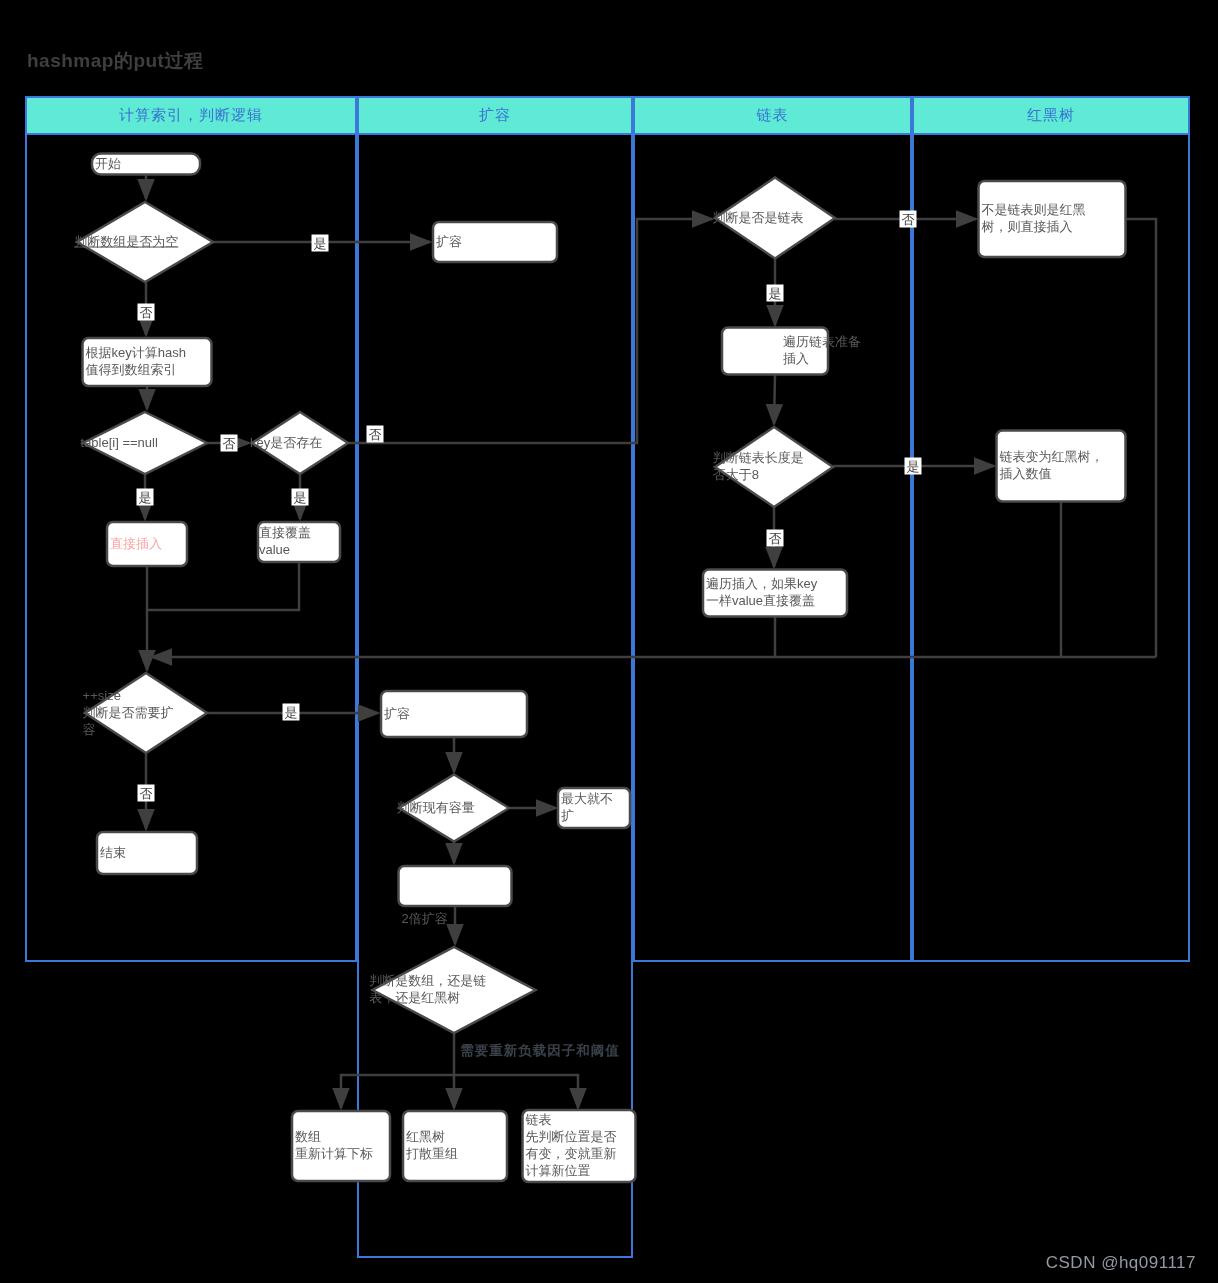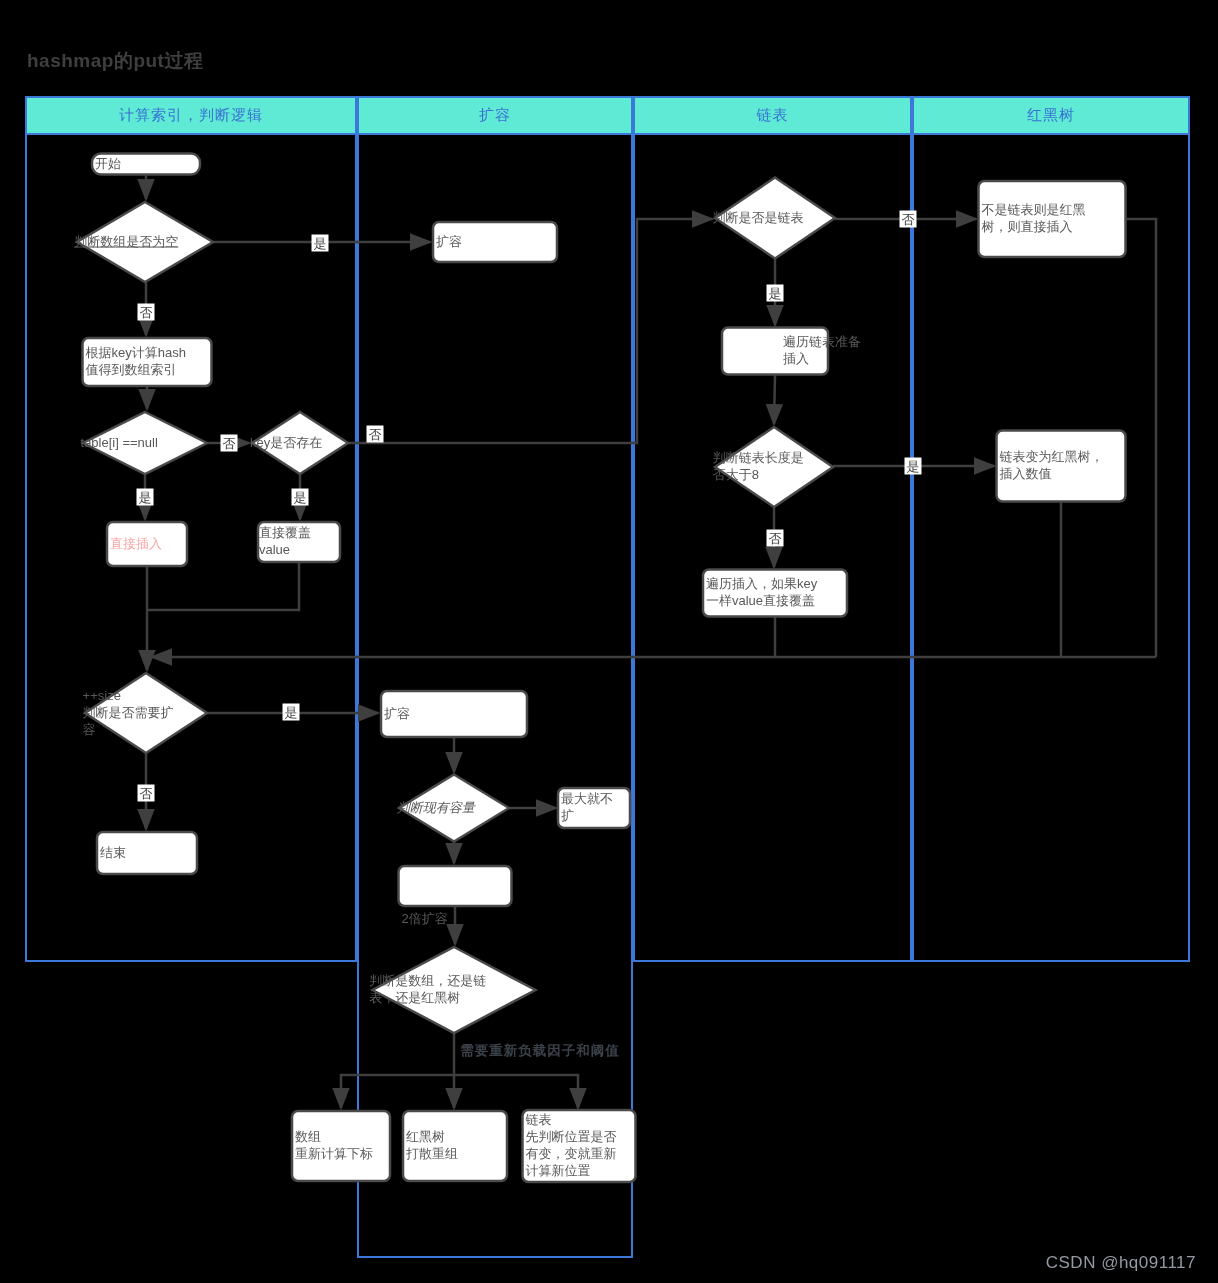--- a/index.html
+++ b/index.html
@@ -119,21 +119,21 @@
       <div class="node-label" style="left: 300px; top: 443px; width: 99.84px; color: rgb(89, 89, 89);">key是否存在</div>
       <div class="node-label" style="left: 147px; top: 544px; width: 74px; color: #fca5a5;">直接插入</div>
       <div class="node-label" style="left: 299px; top: 542px; width: 96px; color: rgb(89, 89, 89); margin-left: 8px;">直接覆盖
 value</div>
       <div class="node-label" style="left: 146px; top: 713px; width: 126.88px; color: rgb(89, 89, 89);">++size
 判断是否需要扩
 容</div>
       <div class="node-label" style="left: 147px; top: 853px; width: 94px; color: rgb(89, 89, 89);">结束</div>
       <div class="node-label" style="left: 495px; top: 242px; width: 118px; color: rgb(89, 89, 89);">扩容</div>
       <div class="node-label" style="left: 454px; top: 714px; width: 140px; color: rgb(89, 89, 89);">扩容</div>
-      <div class="node-label" style="left: 454px; top: 808px; width: 114.4px; color: rgb(89, 89, 89); font-style: italic;">判断现有容量</div>
+      <div class="node-label" style="left: 454px; top: 808px; width: 114.4px; color: rgb(89, 89, 89);">判断现有容量</div>
       <div class="node-label" style="left: 594px; top: 808px; width: 66px; color: rgb(89, 89, 89);">最大就不
 扩</div>
       <div class="node-label" style="left: 455px; top: 886px; width: 107px; color: rgb(89, 89, 89); margin-top: 33px;">2倍扩容</div>
       <div class="node-label" style="left: 454px; top: 990px; width: 169.52px; color: rgb(89, 89, 89);">判断是数组，还是链
 表，还是红黑树</div>
       <div class="node-label" style="left: 341px; top: 1146px; width: 92px; color: rgb(89, 89, 89);">数组
 重新计算下标</div>
       <div class="node-label" style="left: 455px; top: 1146px; width: 98px; color: rgb(89, 89, 89);">红黑树
 打散重组</div>
       <div class="node-label" style="left: 579px; top: 1146px; width: 107px; color: rgb(89, 89, 89);">链表

